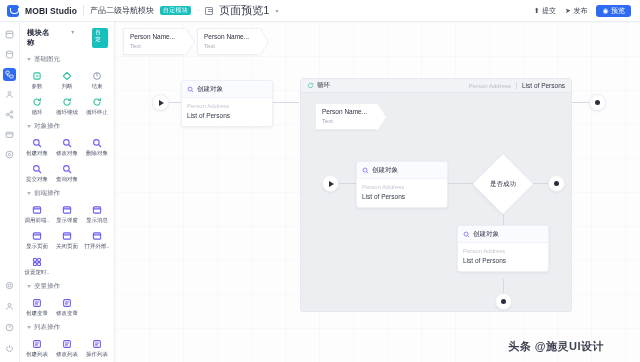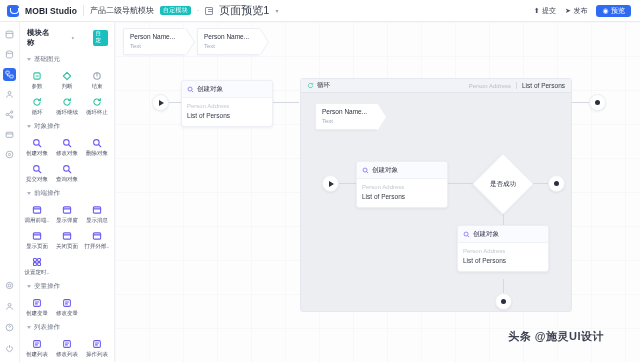--- a/index.html
+++ b/index.html
@@ -73,23 +73,22 @@
   .rail-ico.active { background: #2f6bf2; color: #fff; }
   .rail-bottom { display: flex; flex-direction: column; align-items: center; gap: 8px; padding-bottom: 7px; }
 
   
   .panel {
     position: absolute; left: 20px; top: 22px; width: 95px; height: 340px;
     background: #fff; border-right: 1px solid #eef0f5;
     overflow: hidden; z-index: 15;
   }
   .panel-head {
-    display: flex; align-items: center; gap: 18px;
+    display: flex; gap: 18px;
     padding: 6px 6px 5px 7px;
-    font-family: Liberation Mono, monospace;
   }
   .panel-title { font-size: 7.5px; color: #2b3040; font-weight: bold; }
   .panel-badge {
     margin-left: auto; font-size: 5.5px; color: #fff; background: #17c0bd;
     border-radius: 2px; padding: 1px 3px; line-height: 1.25;
   }
   .grp-head {
     display: flex; align-items: center; gap: 3px;
     padding: 2px 7px 2px 7px; font-size: 6.5px; color: #6d7484;
   }
@@ -201,21 +200,21 @@
     font-size: 6.5px; color: #2b3040; white-space: nowrap;
   }
 
   
   .ln { position: absolute; background: #d5d8e0; }
   .ln.h { height: 1px; }
   .ln.v { width: 1px; }
 
   
   .watermark {
-    position: absolute; right: 8px; bottom: 18px;
+    position: absolute; right: 8px; bottom: 8px;
     font-size: 11px; font-weight: bold; color: #3d4350;
     letter-spacing: .5px; z-index: 40;
   }
 </style>
 </head>
 <body>
 
 <div class="app">
 
   <div class="topbar">

